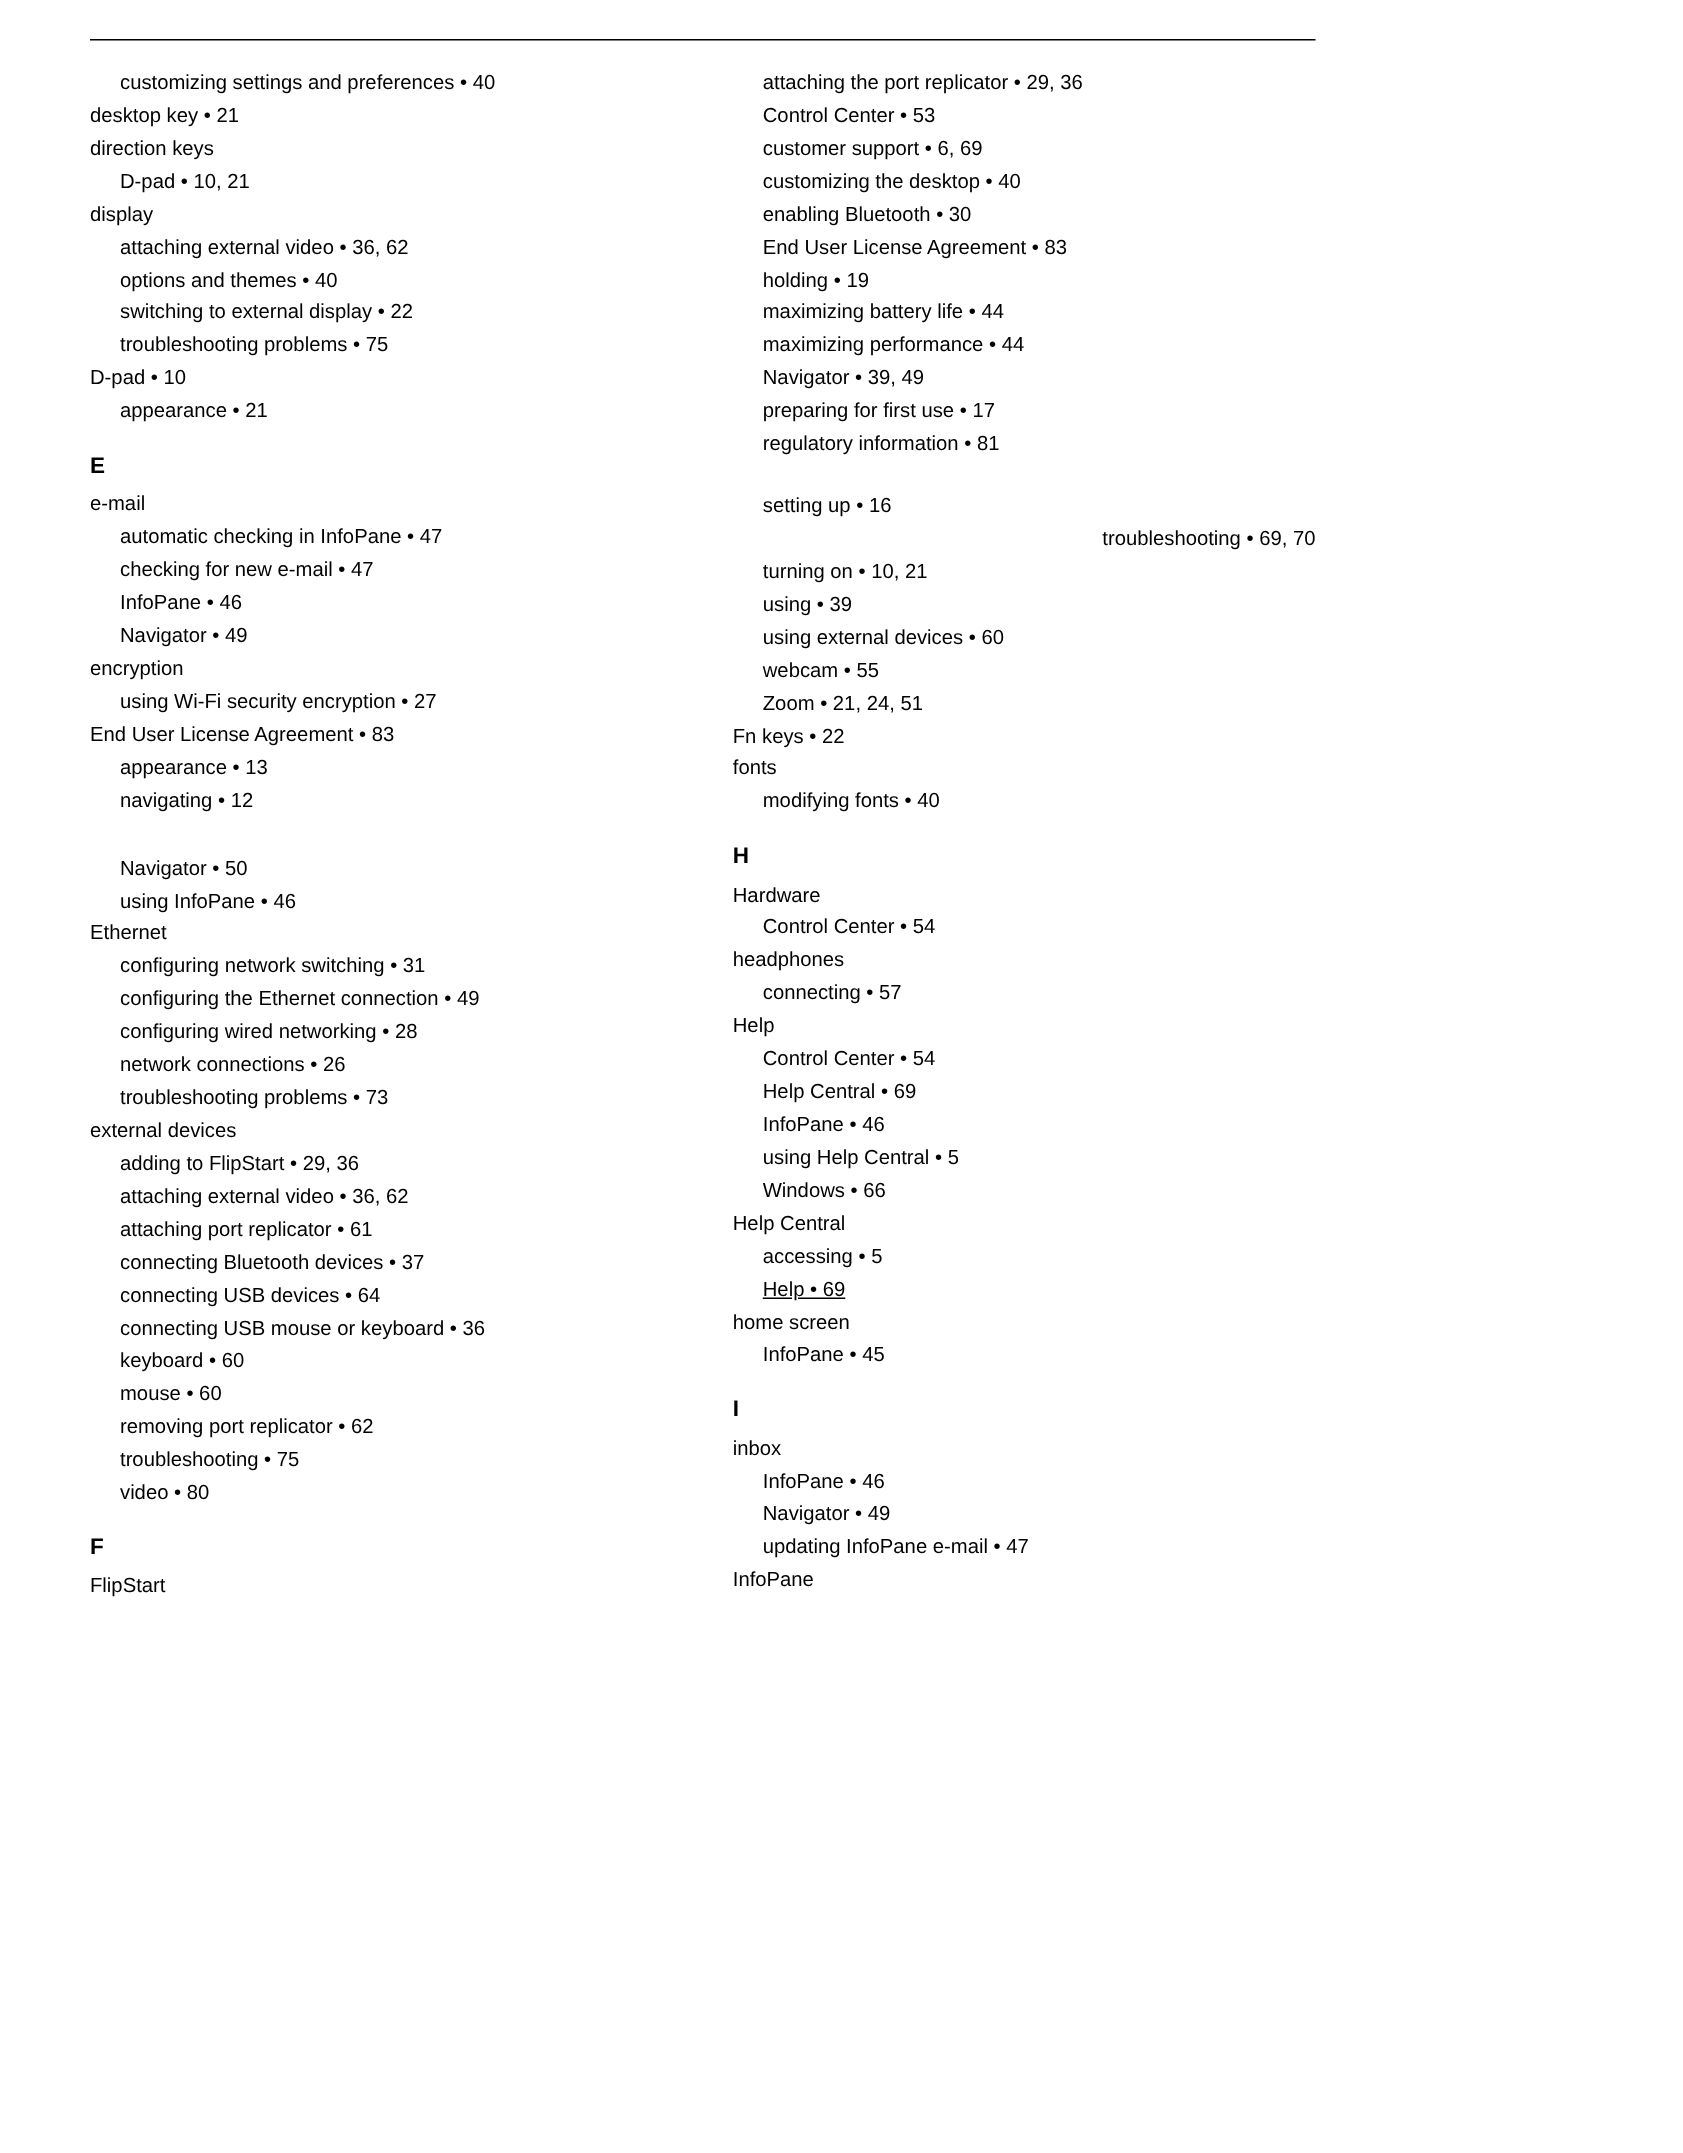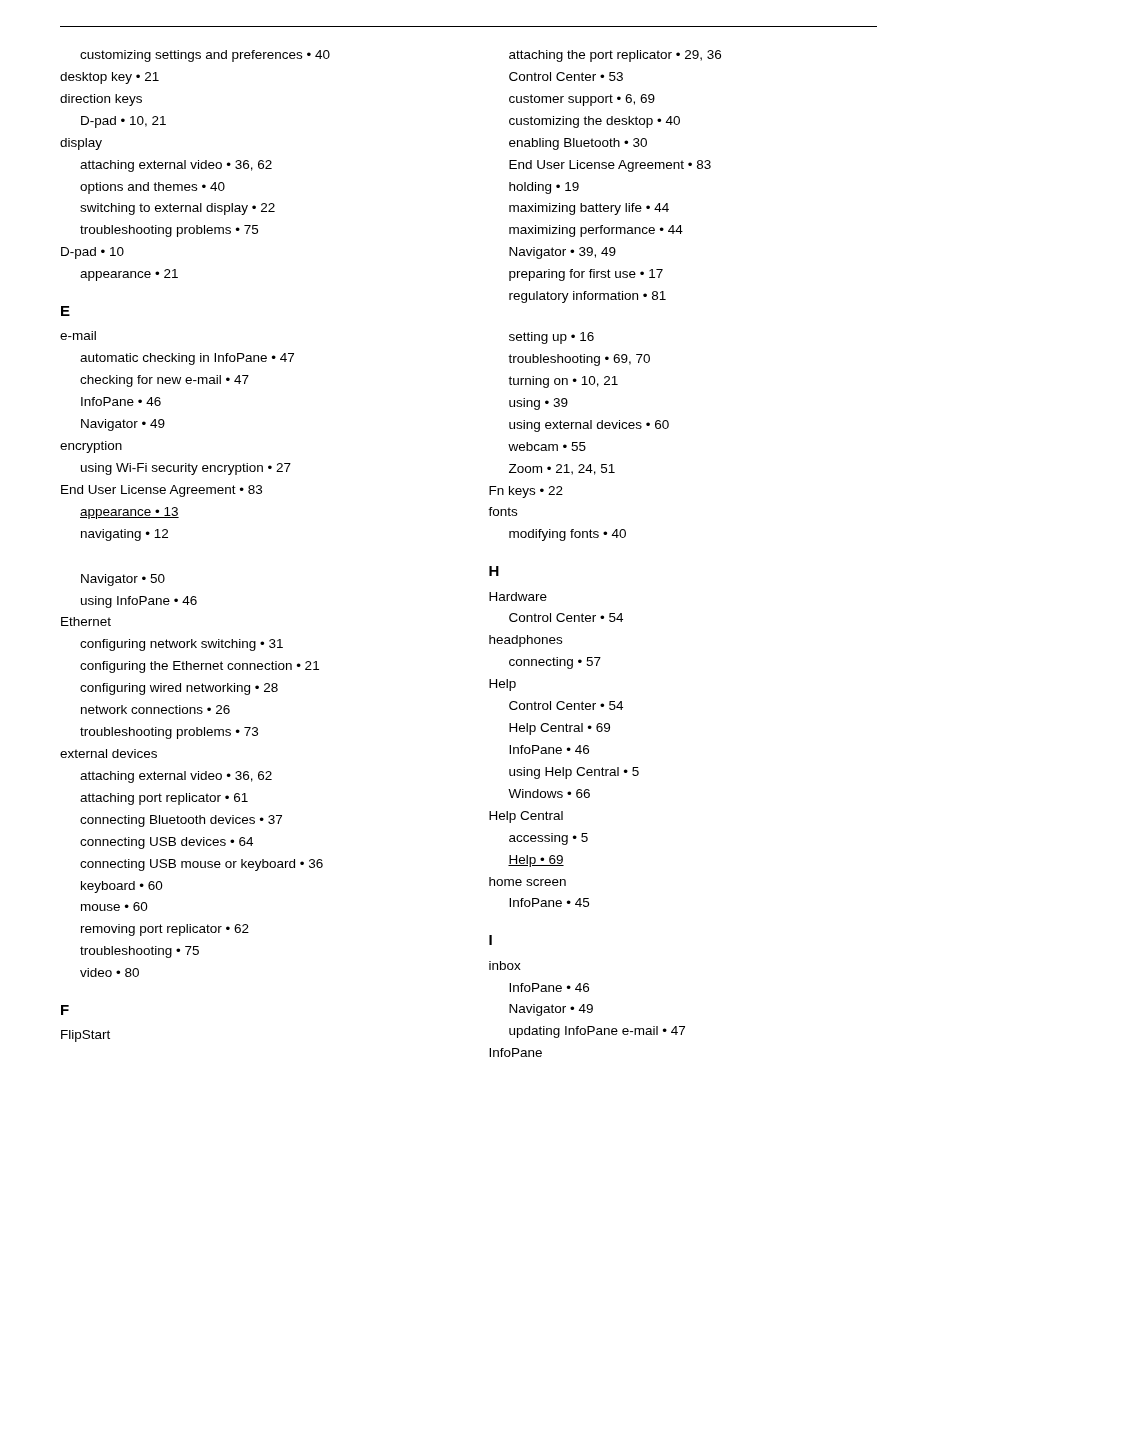--- a/index.html
+++ b/index.html
@@ -127,52 +127,55 @@
         </div>
         <div class="entry">
           <span class="index-term sub-entry">encryption</span>
         </div>
         <div class="entry" style="padding-left: 20px;">
           <span class="index-term sub-entry">using Wi-Fi security encryption • 27</span>
         </div>
         <div class="entry">
           <span class="index-term sub-entry">End User License Agreement • 83</span>
         </div>
-        <div class="entry" style="padding-left: 20px; text-decoration: underline;">
+        <div class="entry" style="padding-left: 20px;">
           <span class="index-term sub-entry">appearance • 13</span>
         </div>
         <div class="entry" style="padding-left: 20px;">
           <span class="index-term sub-entry">navigating • 12</span>
         </div>
         <div class="entry" style="padding-left: 20px; margin-top: 24px;">
           <span class="index-term sub-entry">Navigator • 50</span>
         </div>
         <div class="entry" style="padding-left: 20px;">
           <span class="index-term sub-entry">using InfoPane • 46</span>
         </div>
         <div class="entry">
           <span class="index-term sub-entry">Ethernet</span>
         </div>
         <div class="entry" style="padding-left: 20px;">
           <span class="index-term sub-entry">configuring network switching • 31</span>
         </div>
         <div class="entry" style="padding-left: 20px;">
-          <span class="index-term sub-entry">configuring the Ethernet connection • 21</span>
+          <span class="index-term sub-entry">configuring the Ethernet connection • 49</span>
         </div>
         <div class="entry" style="padding-left: 20px;">
           <span class="index-term sub-entry">configuring wired networking • 28</span>
         </div>
         <div class="entry" style="padding-left: 20px;">
           <span class="index-term sub-entry">network connections • 26</span>
         </div>
         <div class="entry" style="padding-left: 20px;">
           <span class="index-term sub-entry">troubleshooting problems • 73</span>
         </div>
         <div class="entry">
           <span class="index-term sub-entry">external devices</span>
+        </div>
+        <div class="entry" style="padding-left: 20px;">
+          <span class="index-term sub-entry">adding to FlipStart • 29, 36</span>
         </div>
         <div class="entry" style="padding-left: 20px;">
           <span class="index-term sub-entry">attaching external video • 36, 62</span>
         </div>
         <div class="entry" style="padding-left: 20px;">
           <span class="index-term sub-entry">attaching port replicator • 61</span>
         </div>
         <div class="entry" style="padding-left: 20px;">
           <span class="index-term sub-entry">connecting Bluetooth devices • 37</span>
         </div>
@@ -236,21 +239,21 @@
         </div>
         <div class="entry" style="padding-left: 20px;">
           <span class="index-term sub-entry">preparing for first use • 17</span>
         </div>
         <div class="entry" style="padding-left: 20px;">
           <span class="index-term sub-entry">regulatory information • 81</span>
         </div>
         <div class="entry" style="padding-left: 20px; margin-top: 20px;">
           <span class="index-term sub-entry">setting up • 16</span>
         </div>
-        <div class="entry" style="padding-left: 20px;">
+        <div class="entry" style="padding-left: 20px; text-align: right;">
           <span class="index-term sub-entry">troubleshooting • 69, 70</span>
         </div>
         <div class="entry" style="padding-left: 20px;">
           <span class="index-term sub-entry">turning on • 10, 21</span>
         </div>
         <div class="entry" style="padding-left: 20px;">
           <span class="index-term sub-entry">using • 39</span>
         </div>
         <div class="entry" style="padding-left: 20px;">
           <span class="index-term sub-entry">using external devices • 60</span>

